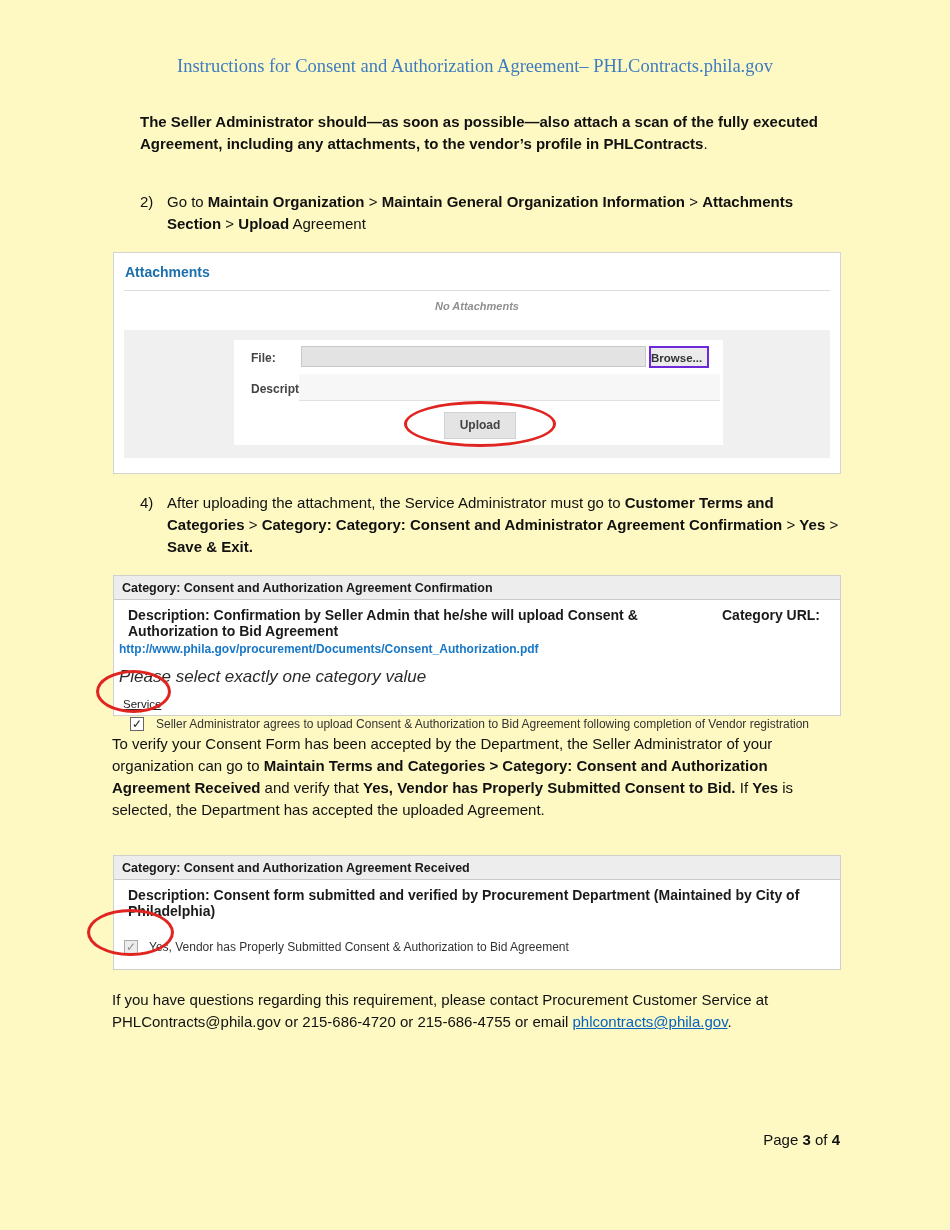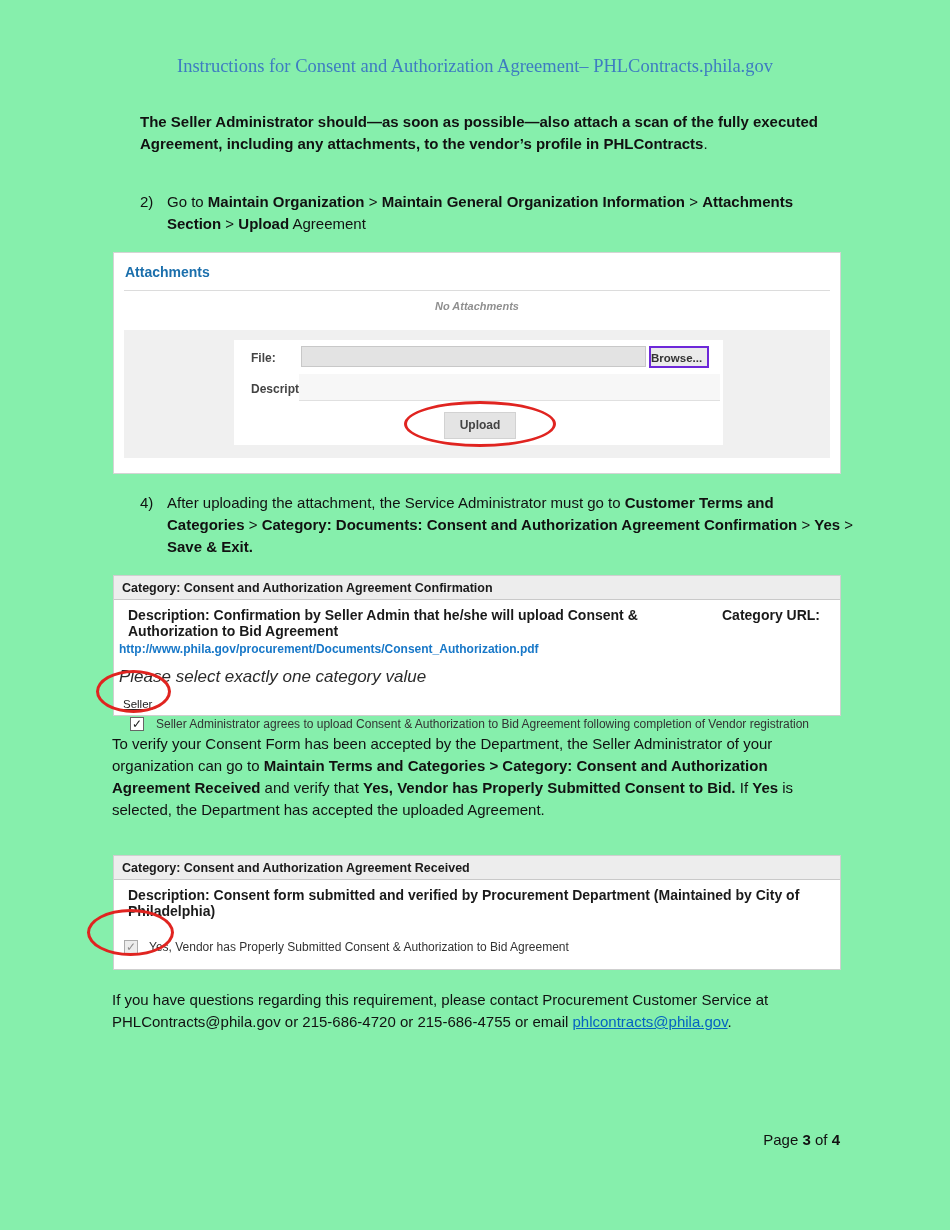--- a/index.html
+++ b/index.html
@@ -1,18 +1,18 @@
 <!DOCTYPE html>
 <html><head>
 <meta charset="utf-8">
 <style>
   * { box-sizing: border-box; margin: 0; padding: 0; }
   body { background: #ffffff; }
   .page {
-    position: relative; width: 950px; height: 1230px; background: #86efac;
+    position: relative; width: 950px; height: 1230px; background: #fef9c3;
     font-family: "Liberation Sans", sans-serif; color: #000; overflow: hidden;
   }
   .doc-title {
     position: absolute; top: 56px; left: 0; width: 100%; text-align: center;
     font-family: "Liberation Serif", serif; font-size: 18.5px; color: #3E7CC1;
   }
   .para { font-size: 15px; line-height: 22px; color: #111; }
   .b { font-weight: bold; }
   .intro { position: absolute; left: 140px; top: 111px; width: 700px; }
   .list-item { position: absolute; display: flex; }
@@ -102,32 +102,32 @@
         <span class="desc-label">Description:</span>
         <div class="desc-input"></div>
         <div class="upload-btn">Upload</div>
       </div>
     </div>
   </div>
   <div class="ellipse" id="circle-upload"></div>
 
   <div class="para list-item" id="item4">
     <span class="list-marker">4)</span>
-    <span class="list-body"><span>After uploading the attachment, the Service Administrator must go to </span><span class="b">Customer Terms and Categories</span><span> &gt; </span><span class="b">Category: Documents: Consent and Authorization Agreement Confirmation</span><span> &gt; </span><span class="b">Yes</span><span> &gt; </span><span class="b">Save &amp; Exit.</span></span>
+    <span class="list-body"><span>After uploading the attachment, the Service Administrator must go to </span><span class="b">Customer Terms and Categories</span><span> &gt; </span><span class="b">Category: Category: Consent and Administrator Agreement Confirmation</span><span> &gt; </span><span class="b">Yes</span><span> &gt; </span><span class="b">Save &amp; Exit.</span></span>
   </div>
 
   <div class="panel" id="confirmation-panel">
     <div class="cat-header">Category: Consent and Authorization Agreement Confirmation</div>
     <div class="cat-desc-row">
       <span>Description: Confirmation by Seller Admin that he/she will upload Consent &amp; Authorization to Bid Agreement</span>
       <span class="cat-url-label">Category URL:</span>
     </div>
     <div class="cat-url">http://www.phila.gov/procurement/Documents/Consent_Authorization.pdf</div>
     <div class="cat-note">Please select exactly one category value</div>
-    <div class="select-label">Seller</div>
+    <div class="select-label">Service</div>
     <div class="option-row">
       <span class="checkbox">✓</span>
       <span>Seller Administrator agrees to upload Consent &amp; Authorization to Bid Agreement following completion of Vendor registration</span>
     </div>
   </div>
   <div class="ellipse" id="circle-select"></div>
 
   <p class="para" id="verify-para"><span>To verify your Consent Form has been accepted by the Department, the Seller Administrator of your organization can go to </span><span class="b">Maintain Terms and Categories &gt; Category: Consent and Authorization Agreement Received</span><span> and verify that </span><span class="b">Yes, Vendor has Properly Submitted Consent to Bid.</span><span> If </span><span class="b">Yes</span><span> is selected, the Department has accepted the uploaded Agreement.</span></p>
 
   <div class="panel" id="received-panel">

